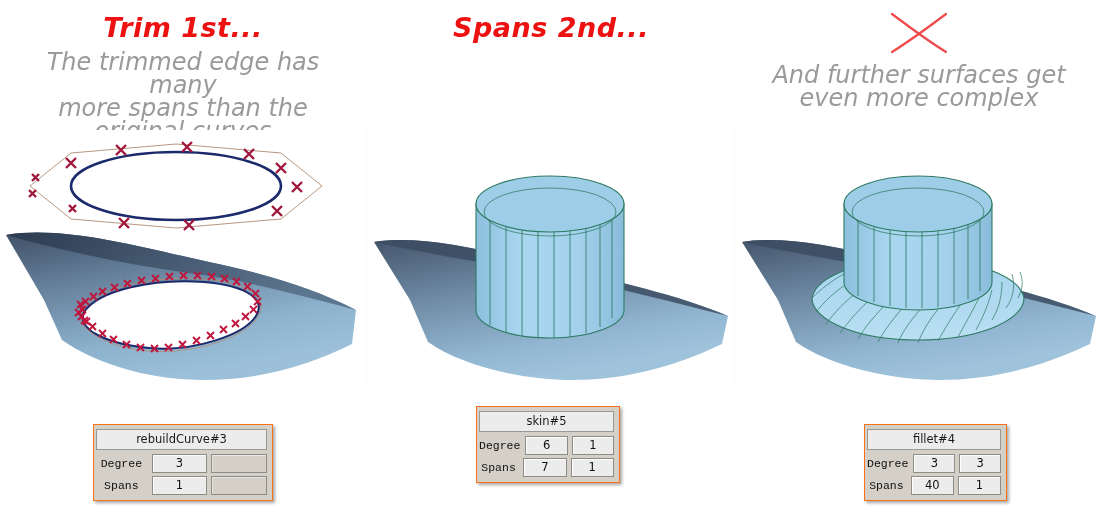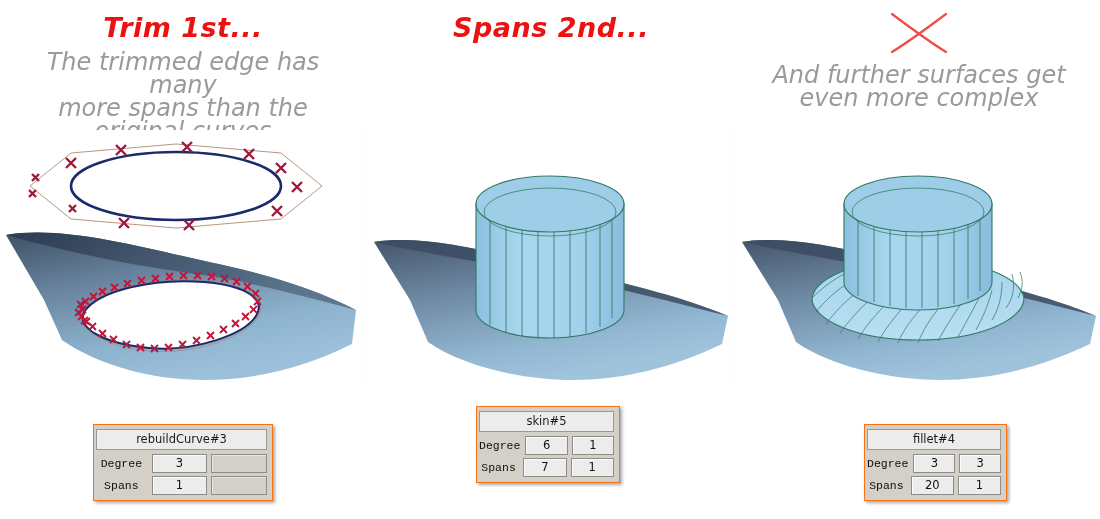--- a/index.html
+++ b/index.html
@@ -347,19 +347,19 @@
 
     <div class="dialog" style="left:128px; top:424px; width:143px">
       <div class="dlg-title">fillet#4</div>
       <div class="row">
         <div class="rlabel">Degree</div>
         <div class="fld">3</div>
         <div class="fld">3</div>
       </div>
       <div class="row">
         <div class="rlabel">Spans</div>
-        <div class="fld">20</div>
+        <div class="fld">40</div>
         <div class="fld">1</div>
       </div>
     </div>
   </div>
 
 </div>
 
 </body></html>

